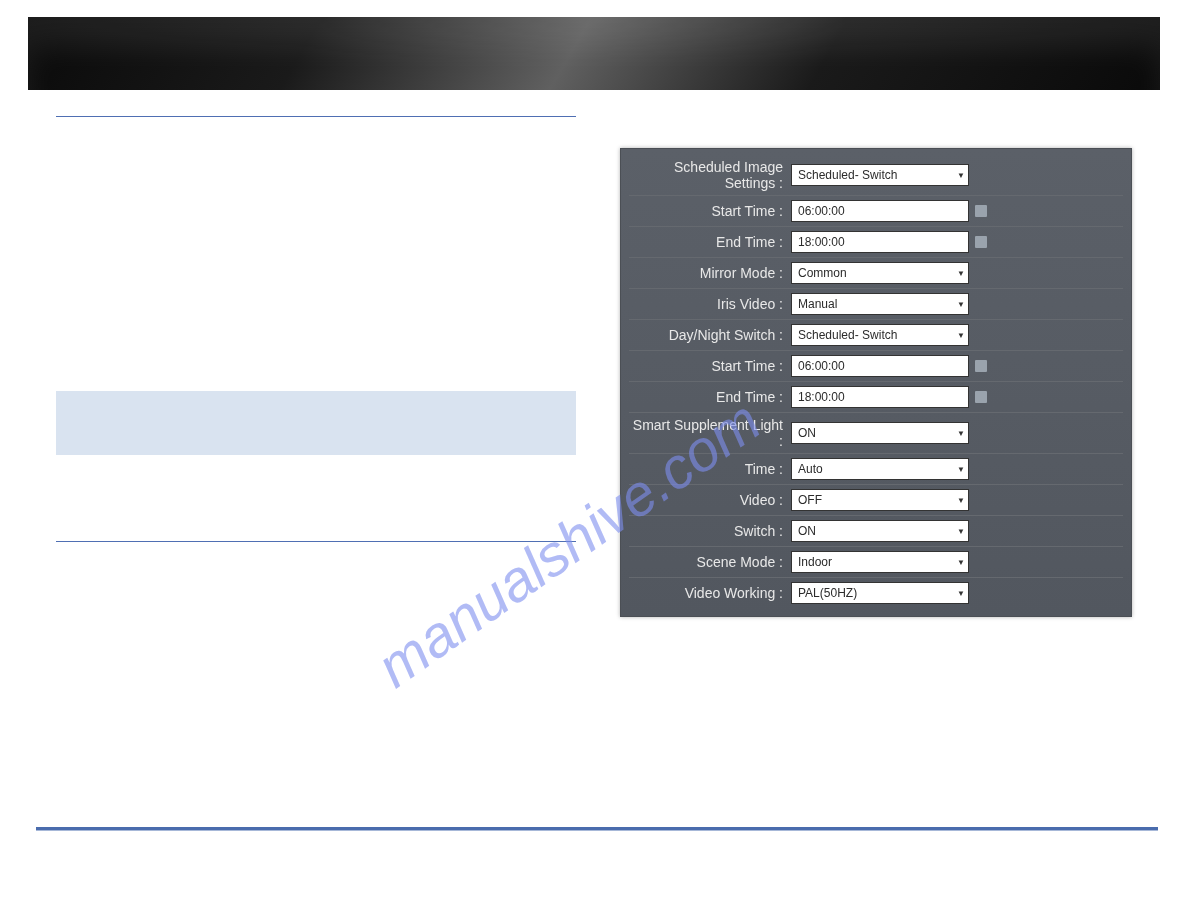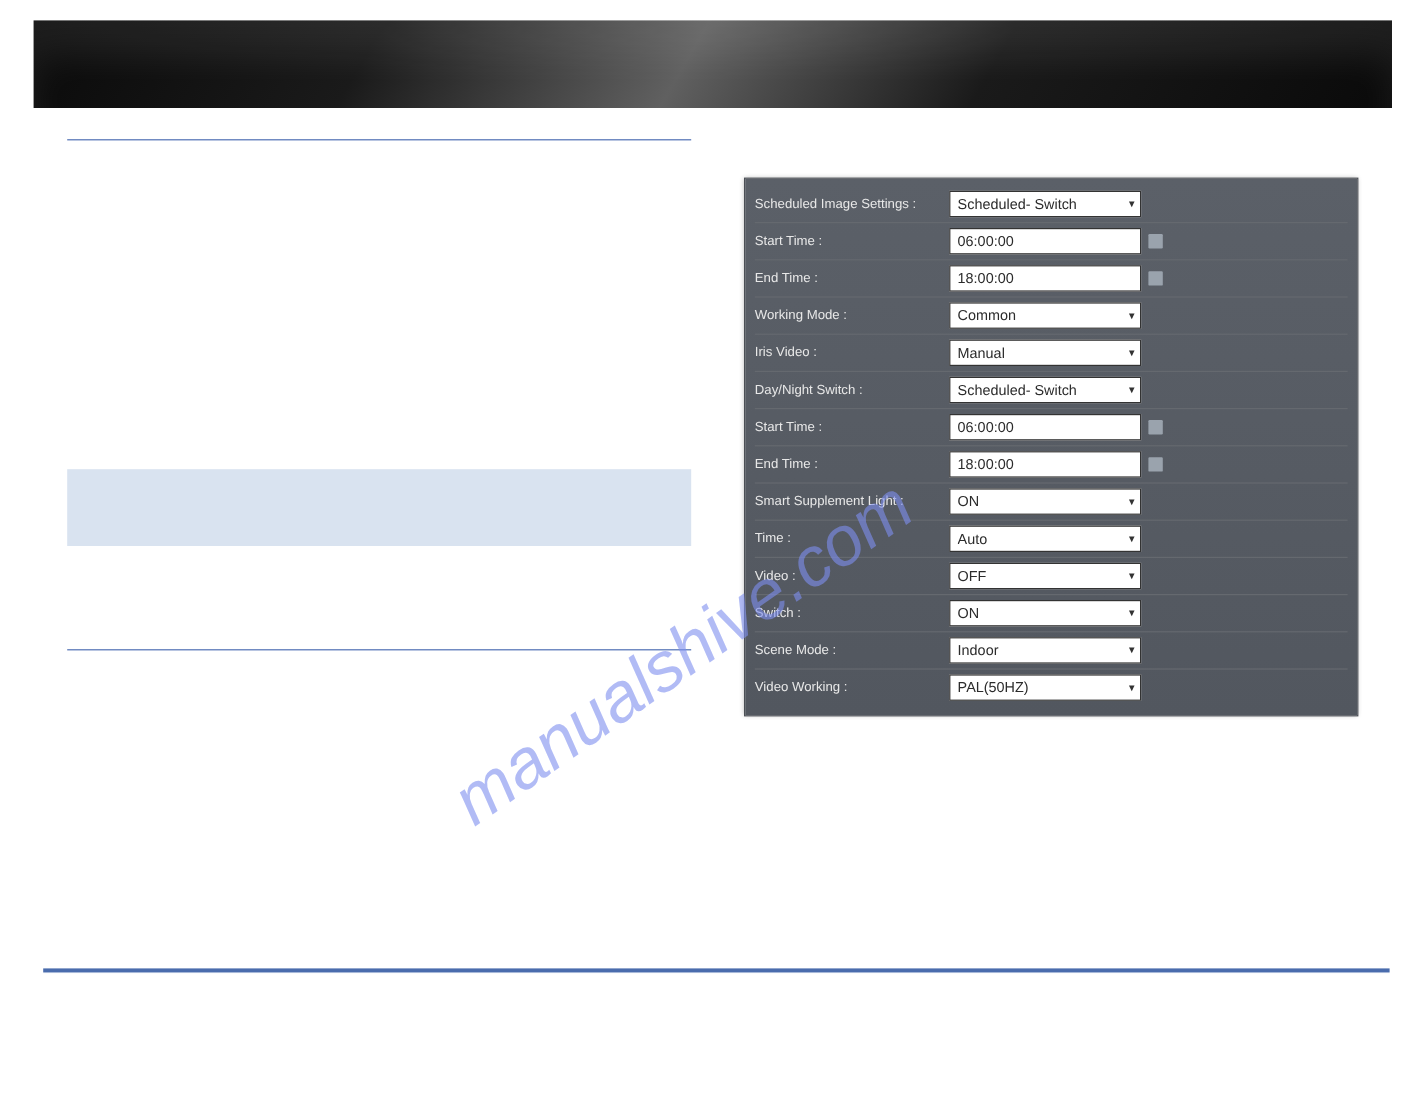--- a/index.html
+++ b/index.html
@@ -69,27 +69,27 @@
   .settings-row {
     display: flex;
     align-items: center;
     padding: 4px 0;
     border-bottom: 1px solid #65696f;
   }
   .settings-row:last-child { border-bottom: none; }
   .settings-label {
     width: 162px;
     flex-shrink: 0;
-    text-align: left;
+    text-align: right;
     padding-right: 8px;
     color: #e8e8e8;
-    font-size: 11px;
+    font-size: 14px;
   }
   .settings-field-wrap {
-    width: 160px;
+    width: 178px;
     flex-shrink: 0;
     position: relative;
   }
   .settings-field {
     width: 100%;
     height: 22px;
     border: 1px solid #333;
     background: #fff;
     color: #2b2b2b;
     font-size: 12px;
@@ -151,21 +151,21 @@
           <div class="settings-label">Start Time :</div>
           <div class="settings-field-wrap"><input type="text" class="settings-field" readonly="" value="06:00:00" style=""></div>
           <span class="time-icon"></span>
         </div>
         <div class="settings-row">
           <div class="settings-label">End Time :</div>
           <div class="settings-field-wrap"><input type="text" class="settings-field" readonly="" value="18:00:00" style=""></div>
           <span class="time-icon"></span>
         </div>
         <div class="settings-row">
-          <div class="settings-label">Working Mode :</div>
+          <div class="settings-label">Mirror Mode :</div>
           <div class="settings-field-wrap"><input type="text" class="settings-field" readonly="" value="Common" style=""><span class="select-arrow">▼</span></div>
         </div>
         <div class="settings-row">
           <div class="settings-label">Iris Video :</div>
           <div class="settings-field-wrap"><input type="text" class="settings-field" readonly="" value="Manual" style=""><span class="select-arrow">▼</span></div>
         </div>
         <div class="settings-row">
           <div class="settings-label">Day/Night Switch :</div>
           <div class="settings-field-wrap"><input type="text" class="settings-field" readonly="" value="Scheduled- Switch" style=""><span class="select-arrow">▼</span></div>
         </div>

